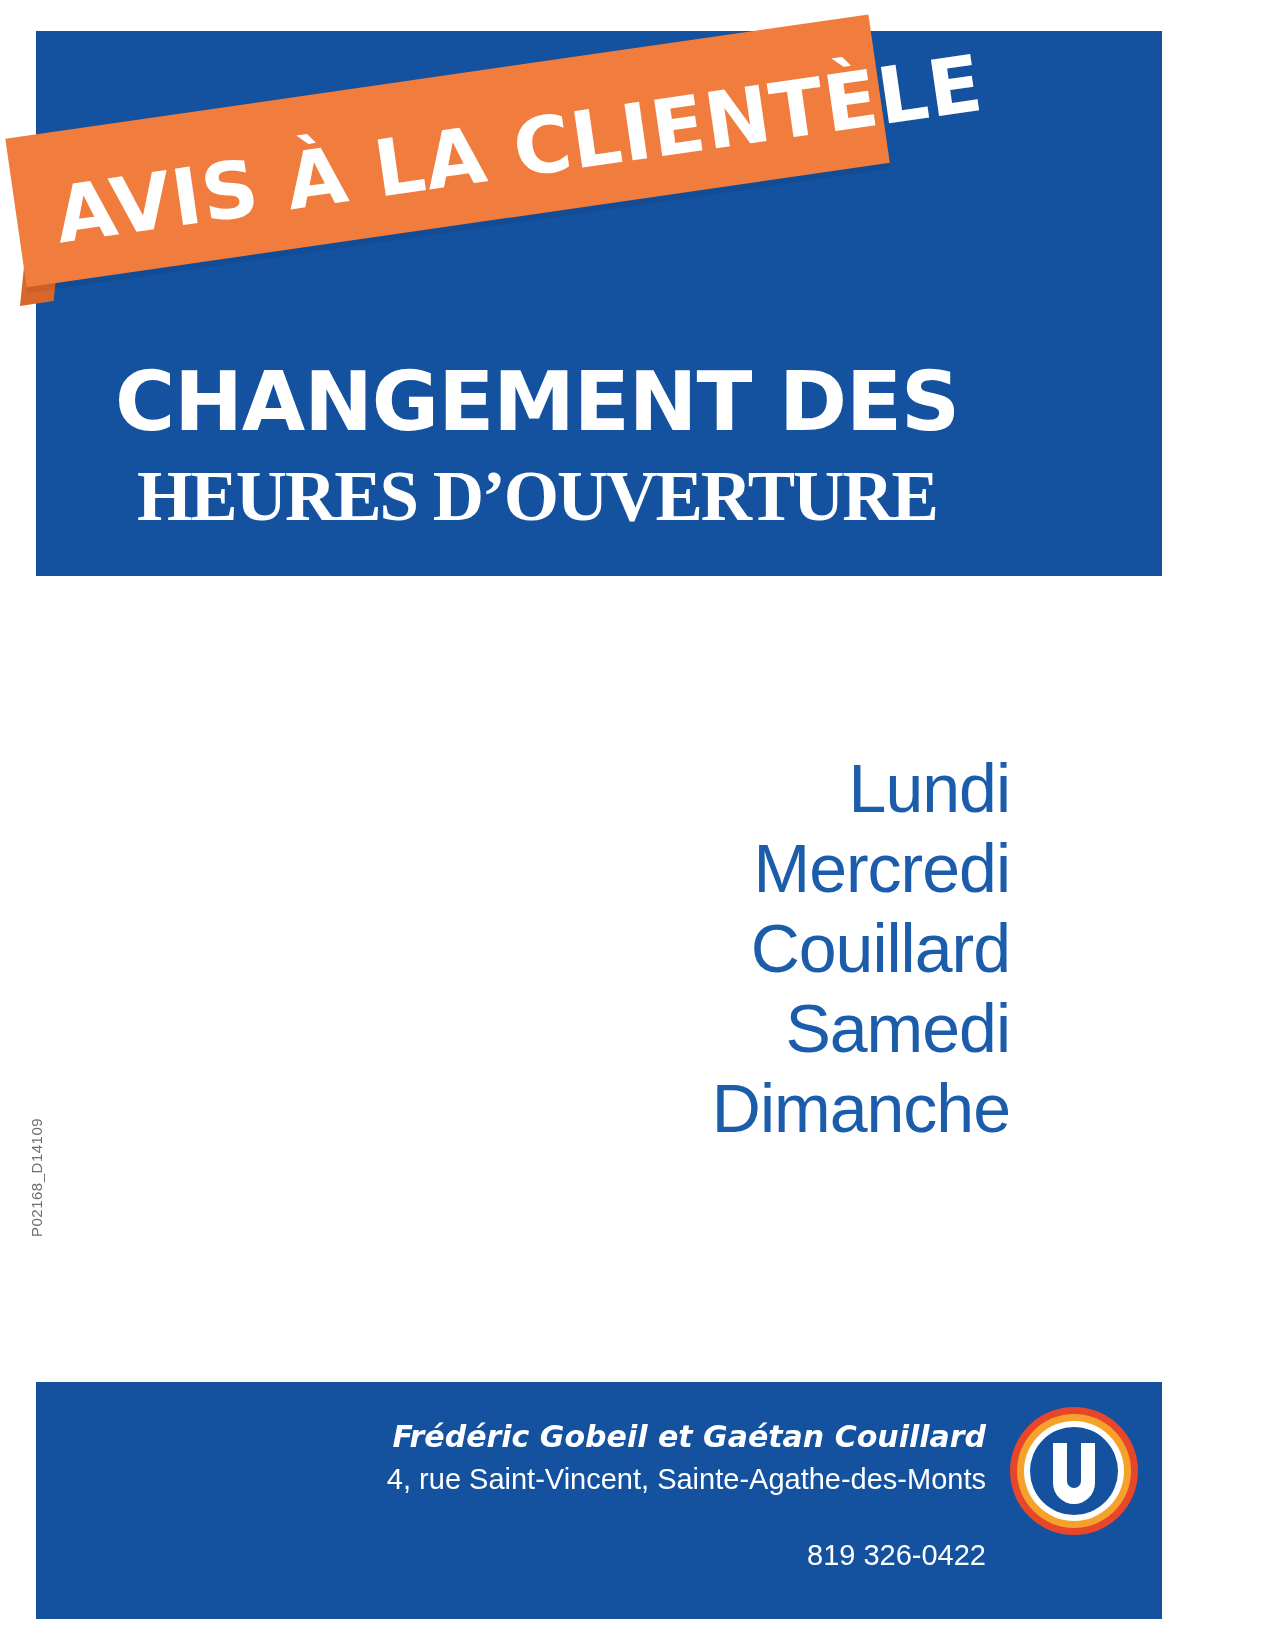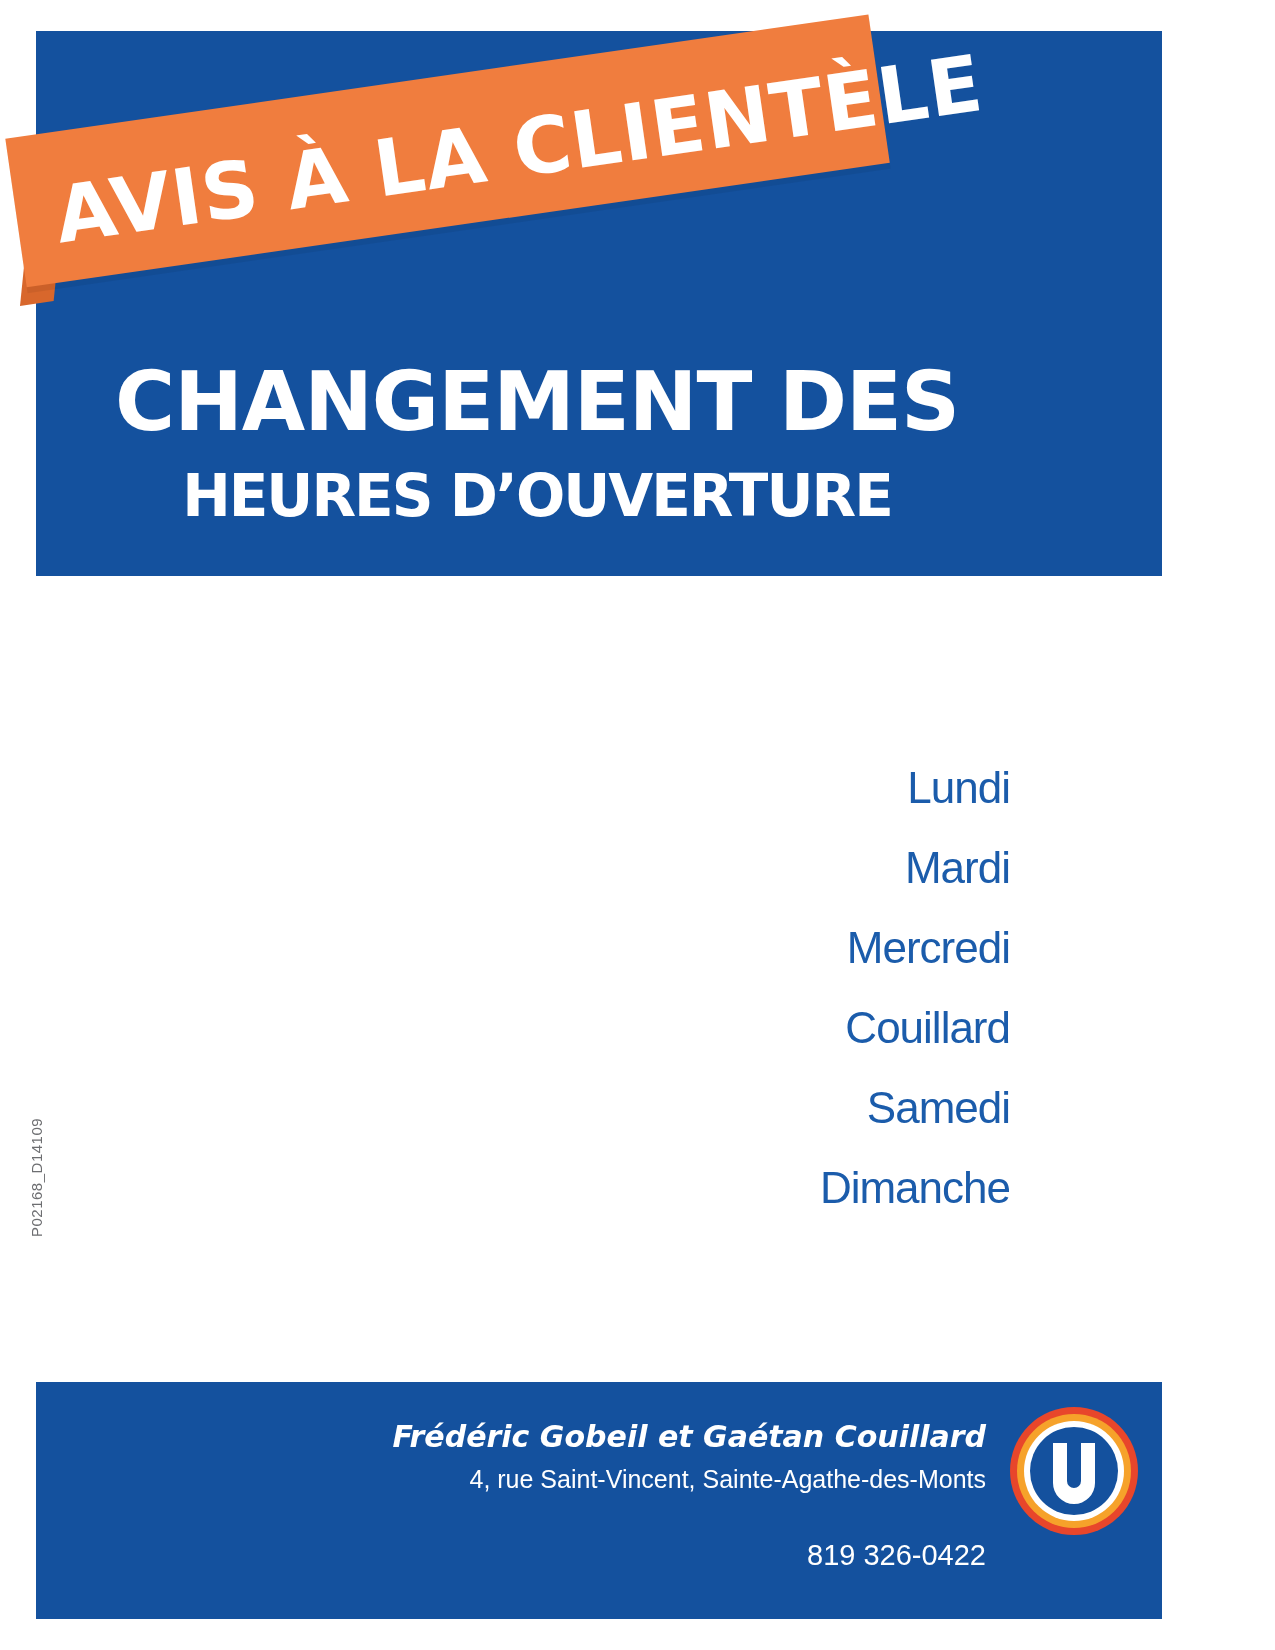--- a/index.html
+++ b/index.html
@@ -81,36 +81,37 @@
     color: #ffffff;
     font-family: "DejaVu Sans", sans-serif;
     font-weight: bold;
     font-size: 82px;
     line-height: 94px;
     letter-spacing: -1px;
   }
   .headline .l2 {
     display: block;
     letter-spacing: -2px;
-    font-size: 58px;
+    font-size: 71px;
+    font-family: Liberation Serif, serif;
   }
 
   
   .days {
     position: absolute;
     left: 0;
     top: 748px;
     width: 1010px;
     text-align: right;
   }
   .day {
     color: #1b5cab;
     font-family: "Liberation Sans", sans-serif;
     font-weight: normal;
-    font-size: 44px;
+    font-size: 68px;
     line-height: 80px;
     letter-spacing: -1px;
     white-space: nowrap;
   }
 
   
   .side-code {
     position: absolute;
     left: 28px;
     top: 1237px;
@@ -144,21 +145,21 @@
     font-family: "DejaVu Sans", sans-serif;
     font-weight: bold;
     font-size: 30px;
     line-height: 44px;
     letter-spacing: 0px;
     font-style: italic;
   }
   .footer-address {
     font-family: "Liberation Sans", sans-serif;
     font-weight: normal;
-    font-size: 25px;
+    font-size: 29px;
     line-height: 40px;
   }
   .footer-phone {
     font-family: "Liberation Sans", sans-serif;
     font-weight: normal;
     font-size: 29px;
     line-height: 40px;
     margin-top: 36px;
   }
 
@@ -183,21 +184,20 @@
   <div class="ribbon-text">AVIS À LA CLIENTÈLE</div>
 </div>
 
 <div class="headline">
   <span class="l1">CHANGEMENT DES</span>
   <span class="l2">HEURES D’OUVERTURE</span>
 </div>
 
 <div class="days">
   <div class="day">Lundi</div>
-  <div class="day">Mardi</div>
   <div class="day">Mercredi</div>
   <div class="day">Couillard</div>
   <div class="day">Samedi</div>
   <div class="day">Dimanche</div>
 </div>
 
 <div class="side-code">P02168_D14109</div>
 
 <div class="bottom-bar"></div>
 

